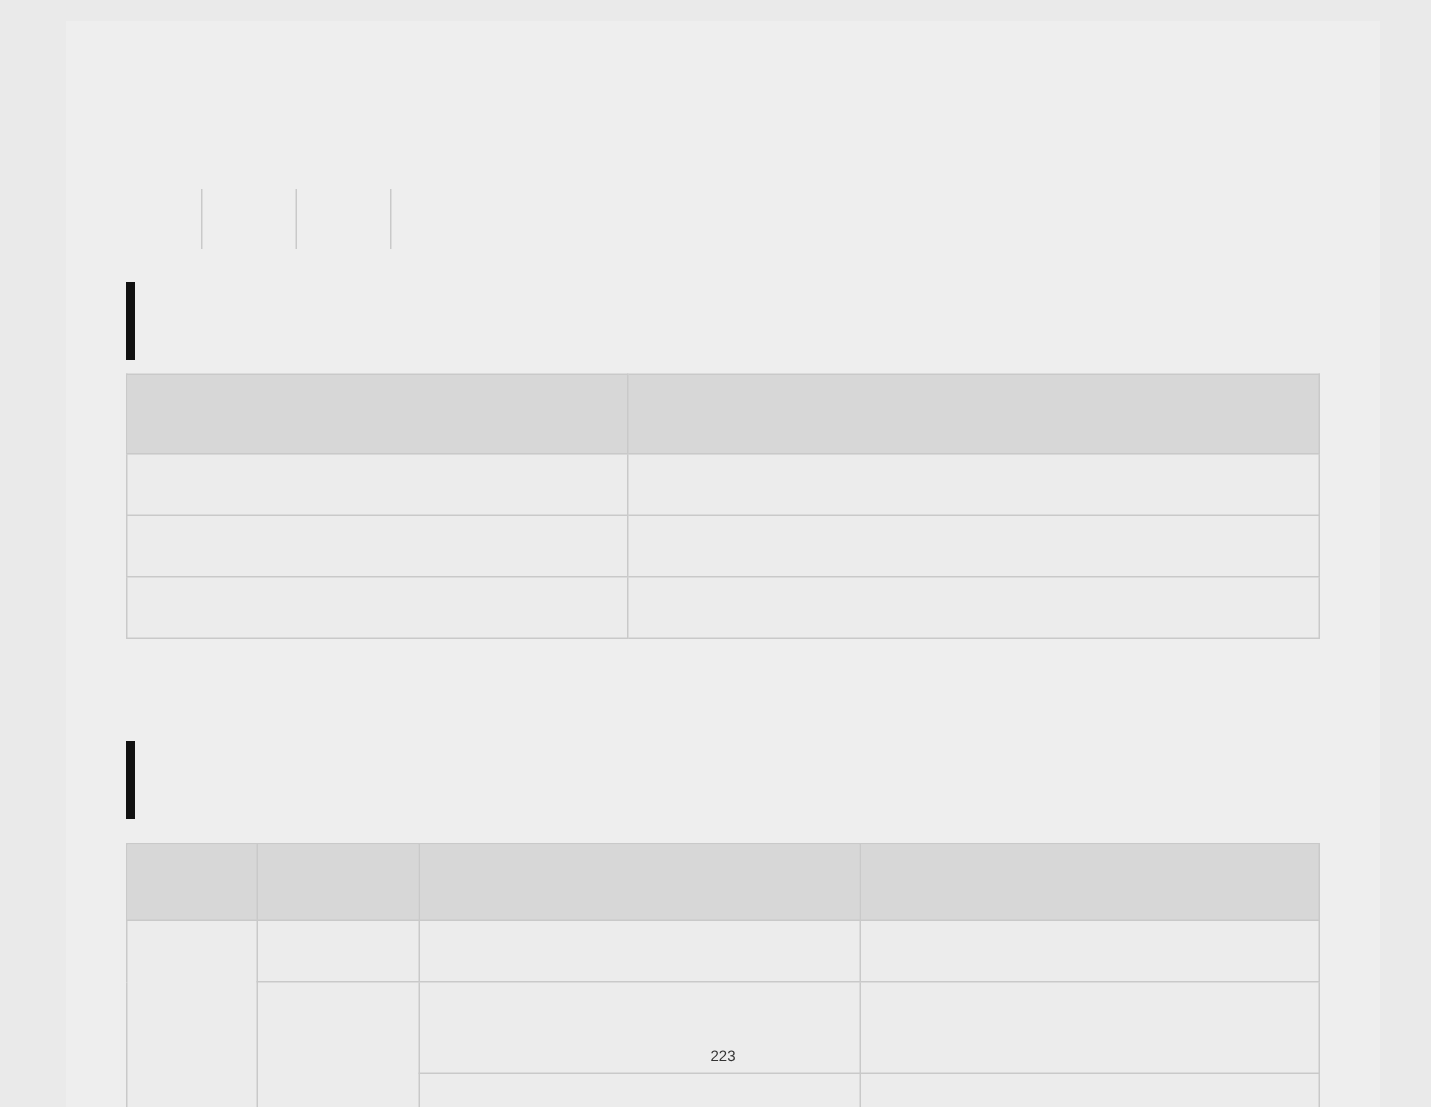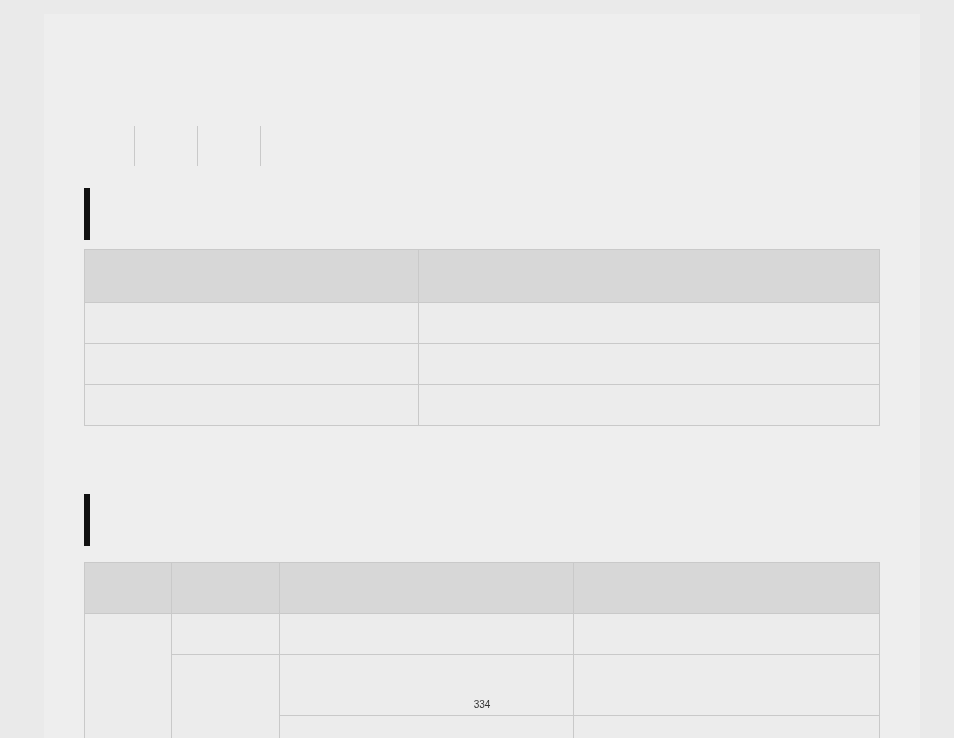--- a/index.html
+++ b/index.html
@@ -200,17 +200,17 @@
               <td></td>
             </tr>
             <tr>
               <td></td>
               <td></td>
             </tr>
           </tbody>
         </table>
       </div>
 
-      <div class="page-number">334</div>
+      <div class="page-number">223</div>
     </div>
   </div>
 
 </div>
 
 </body></html>

